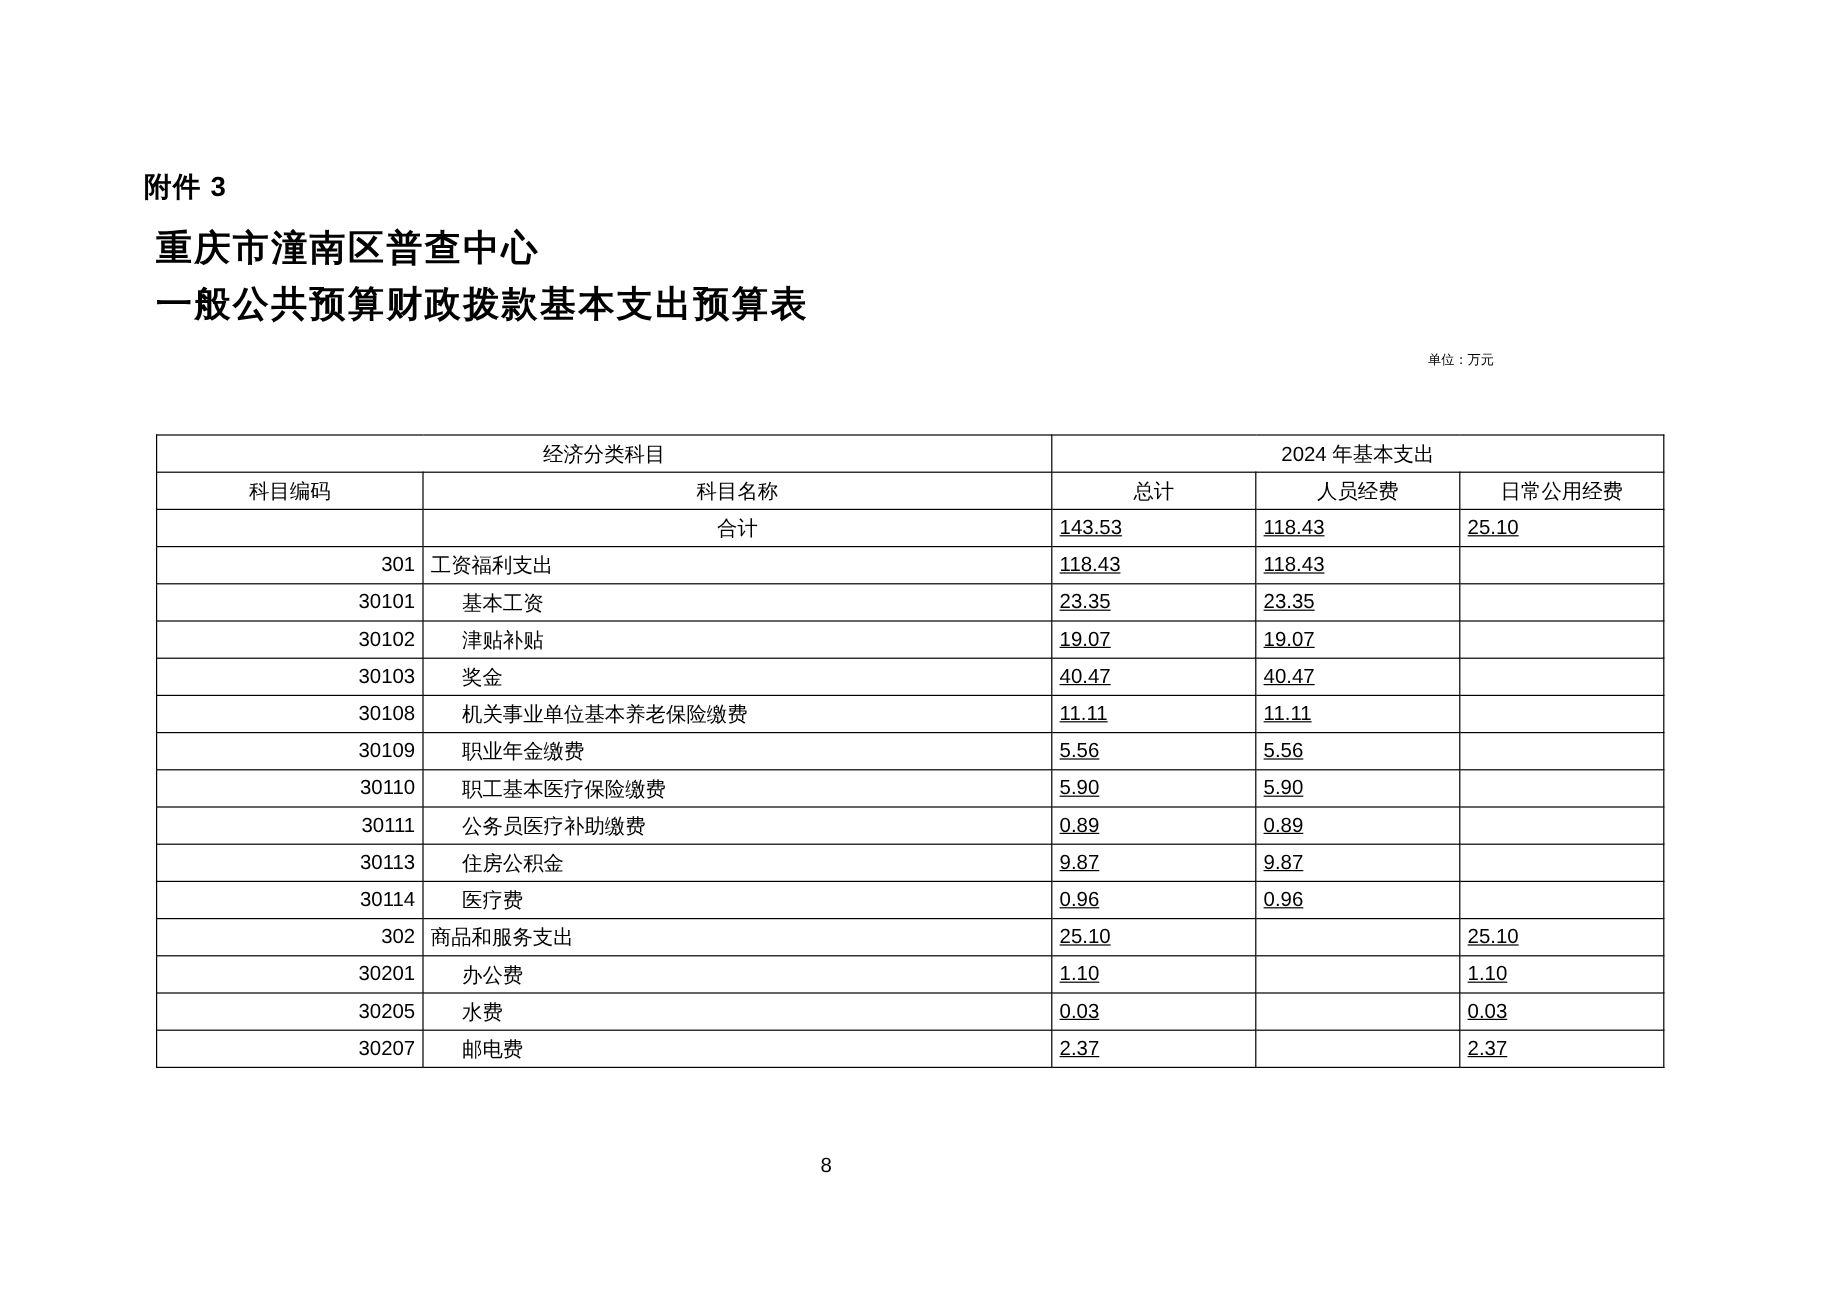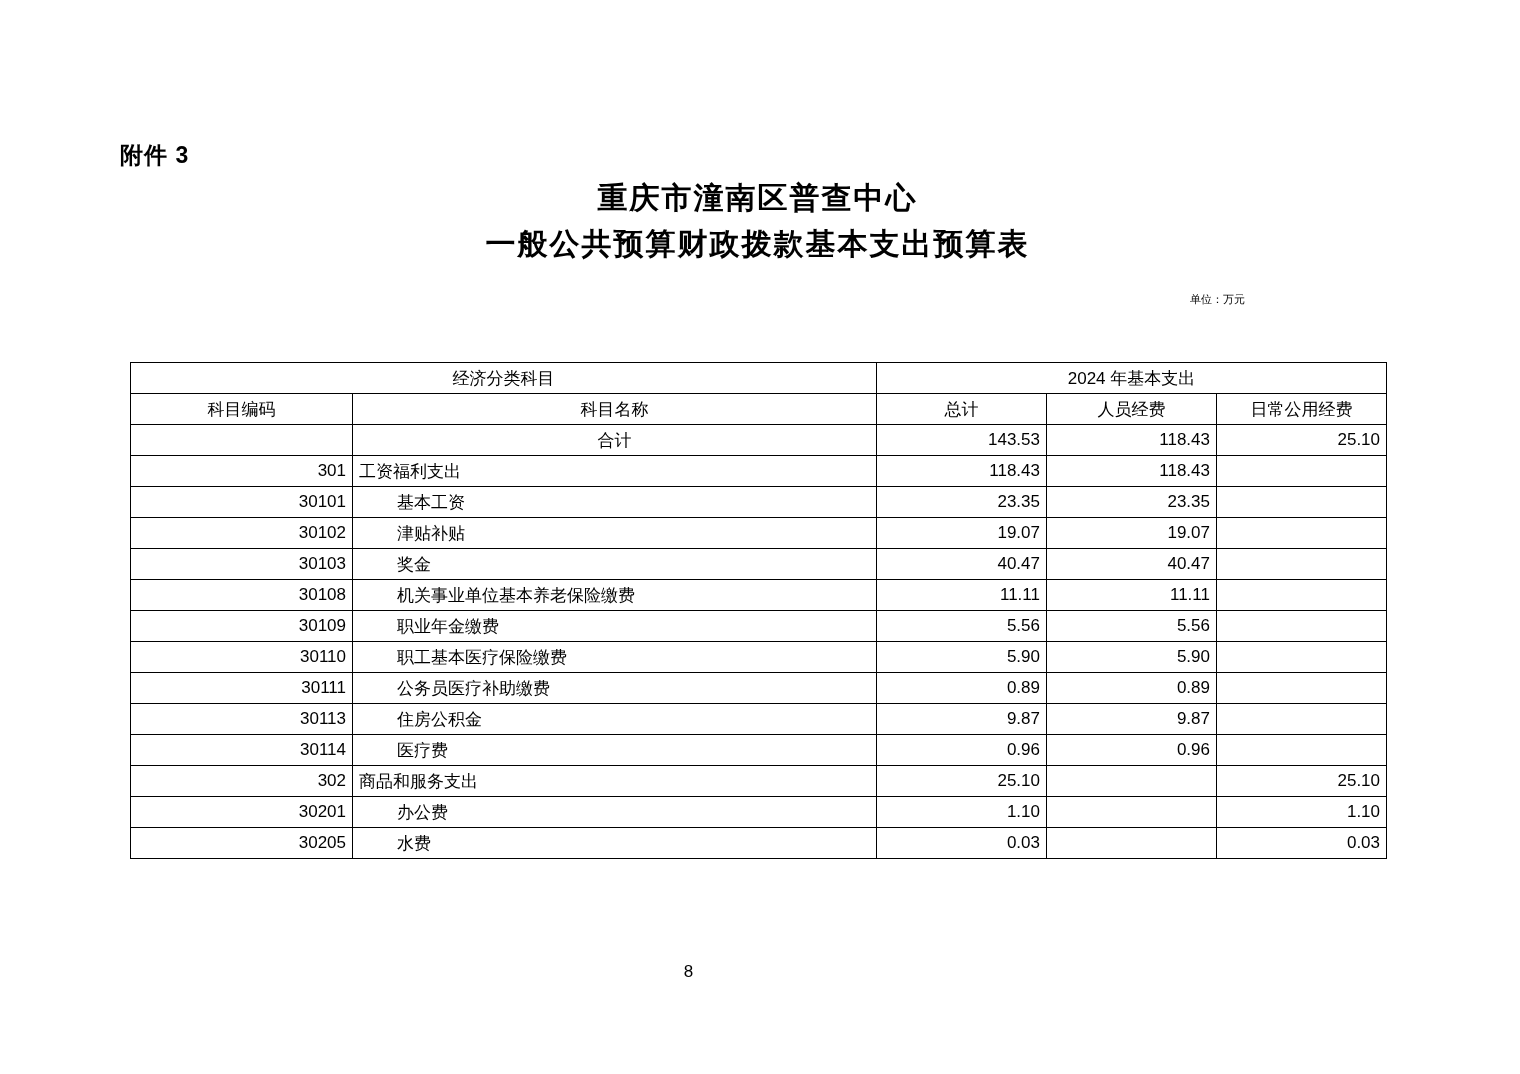--- a/index.html
+++ b/index.html
@@ -26,23 +26,23 @@
     left: 120px;
     top: 140px;
     font-family: "Liberation Sans", "DejaVu Sans", sans-serif;
     font-size: 23px;
     font-weight: bold;
     letter-spacing: 1px;
   }
   .titles {
     position: absolute;
     left: 130px;
-    top: 175px;
+    top: 185px;
     width: 1255px;
-    text-align: center;
+    text-align: left;
   }
   .title-line {
     font-family: "DejaVu Serif", "Liberation Serif", serif;
     font-size: 30px;
     font-weight: bold;
     letter-spacing: 2px;
     line-height: 46px;
   }
   .unit-line {
     position: absolute;
@@ -69,23 +69,23 @@
     padding: 0 6px;
     box-sizing: border-box;
     vertical-align: middle;
   }
   .c-code { width: 222px; }
   .c-name { width: 524px; }
   .c-total { width: 170px; }
   .c-person { width: 170px; }
   .c-daily { width: 170px; }
   .center { text-align: center; }
-  .num { text-align: right; }
+  .num { text-align: left; text-decoration: underline; }
   .name-cell { text-align: left; padding-left: 30px; }
-  .name-cell.lvl2 { padding-left: 44px; }
+  .name-cell.lvl2 { padding-left: 32px; }
   .code-cell { text-align: right; padding-left: 16px; }
   .code-cell.lvl2 { padding-left: 28px; }
   .page-number {
     position: absolute;
     left: 0;
     right: 0;
     top: 962px;
     text-align: center;
     font-family: "Liberation Sans", "DejaVu Sans", sans-serif;
     font-size: 17px;
@@ -218,17 +218,24 @@
           <td class="num"></td>
           <td class="num">1.10</td>
         </tr>
         <tr>
           <td class="code-cell lvl2">30205</td>
           <td class="name-cell lvl2">水费</td>
           <td class="num">0.03</td>
           <td class="num"></td>
           <td class="num">0.03</td>
         </tr>
+        <tr>
+          <td class="code-cell lvl2">30207</td>
+          <td class="name-cell lvl2">邮电费</td>
+          <td class="num">2.37</td>
+          <td class="num"></td>
+          <td class="num">2.37</td>
+        </tr>
       </tbody>
   </table>
 
   <div class="page-number">8</div>
 </div>
 
 </body></html>

